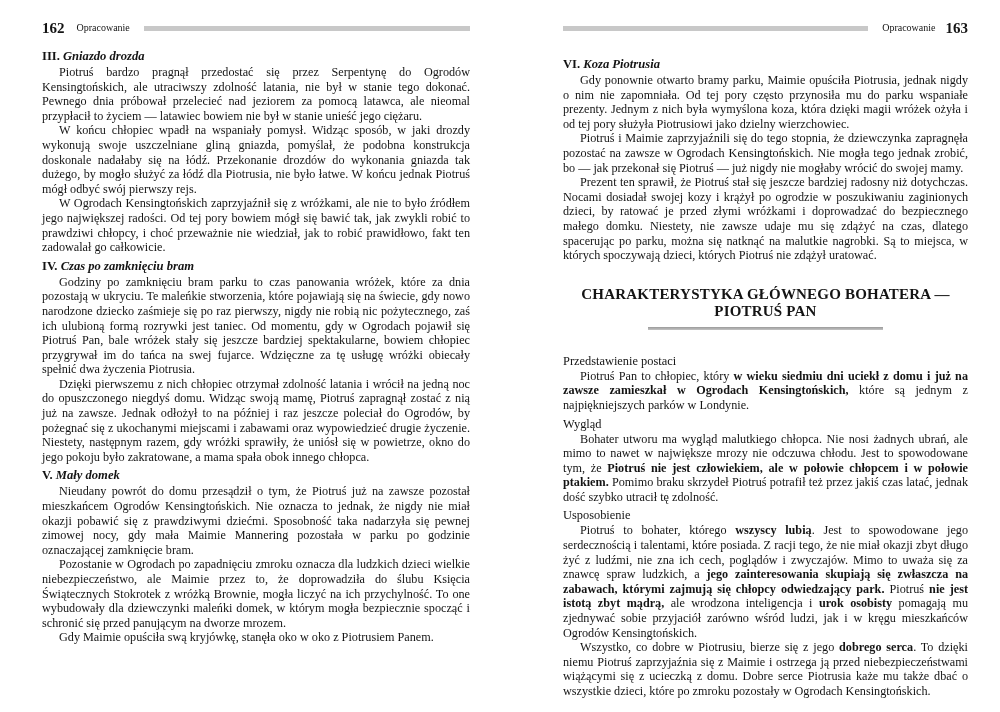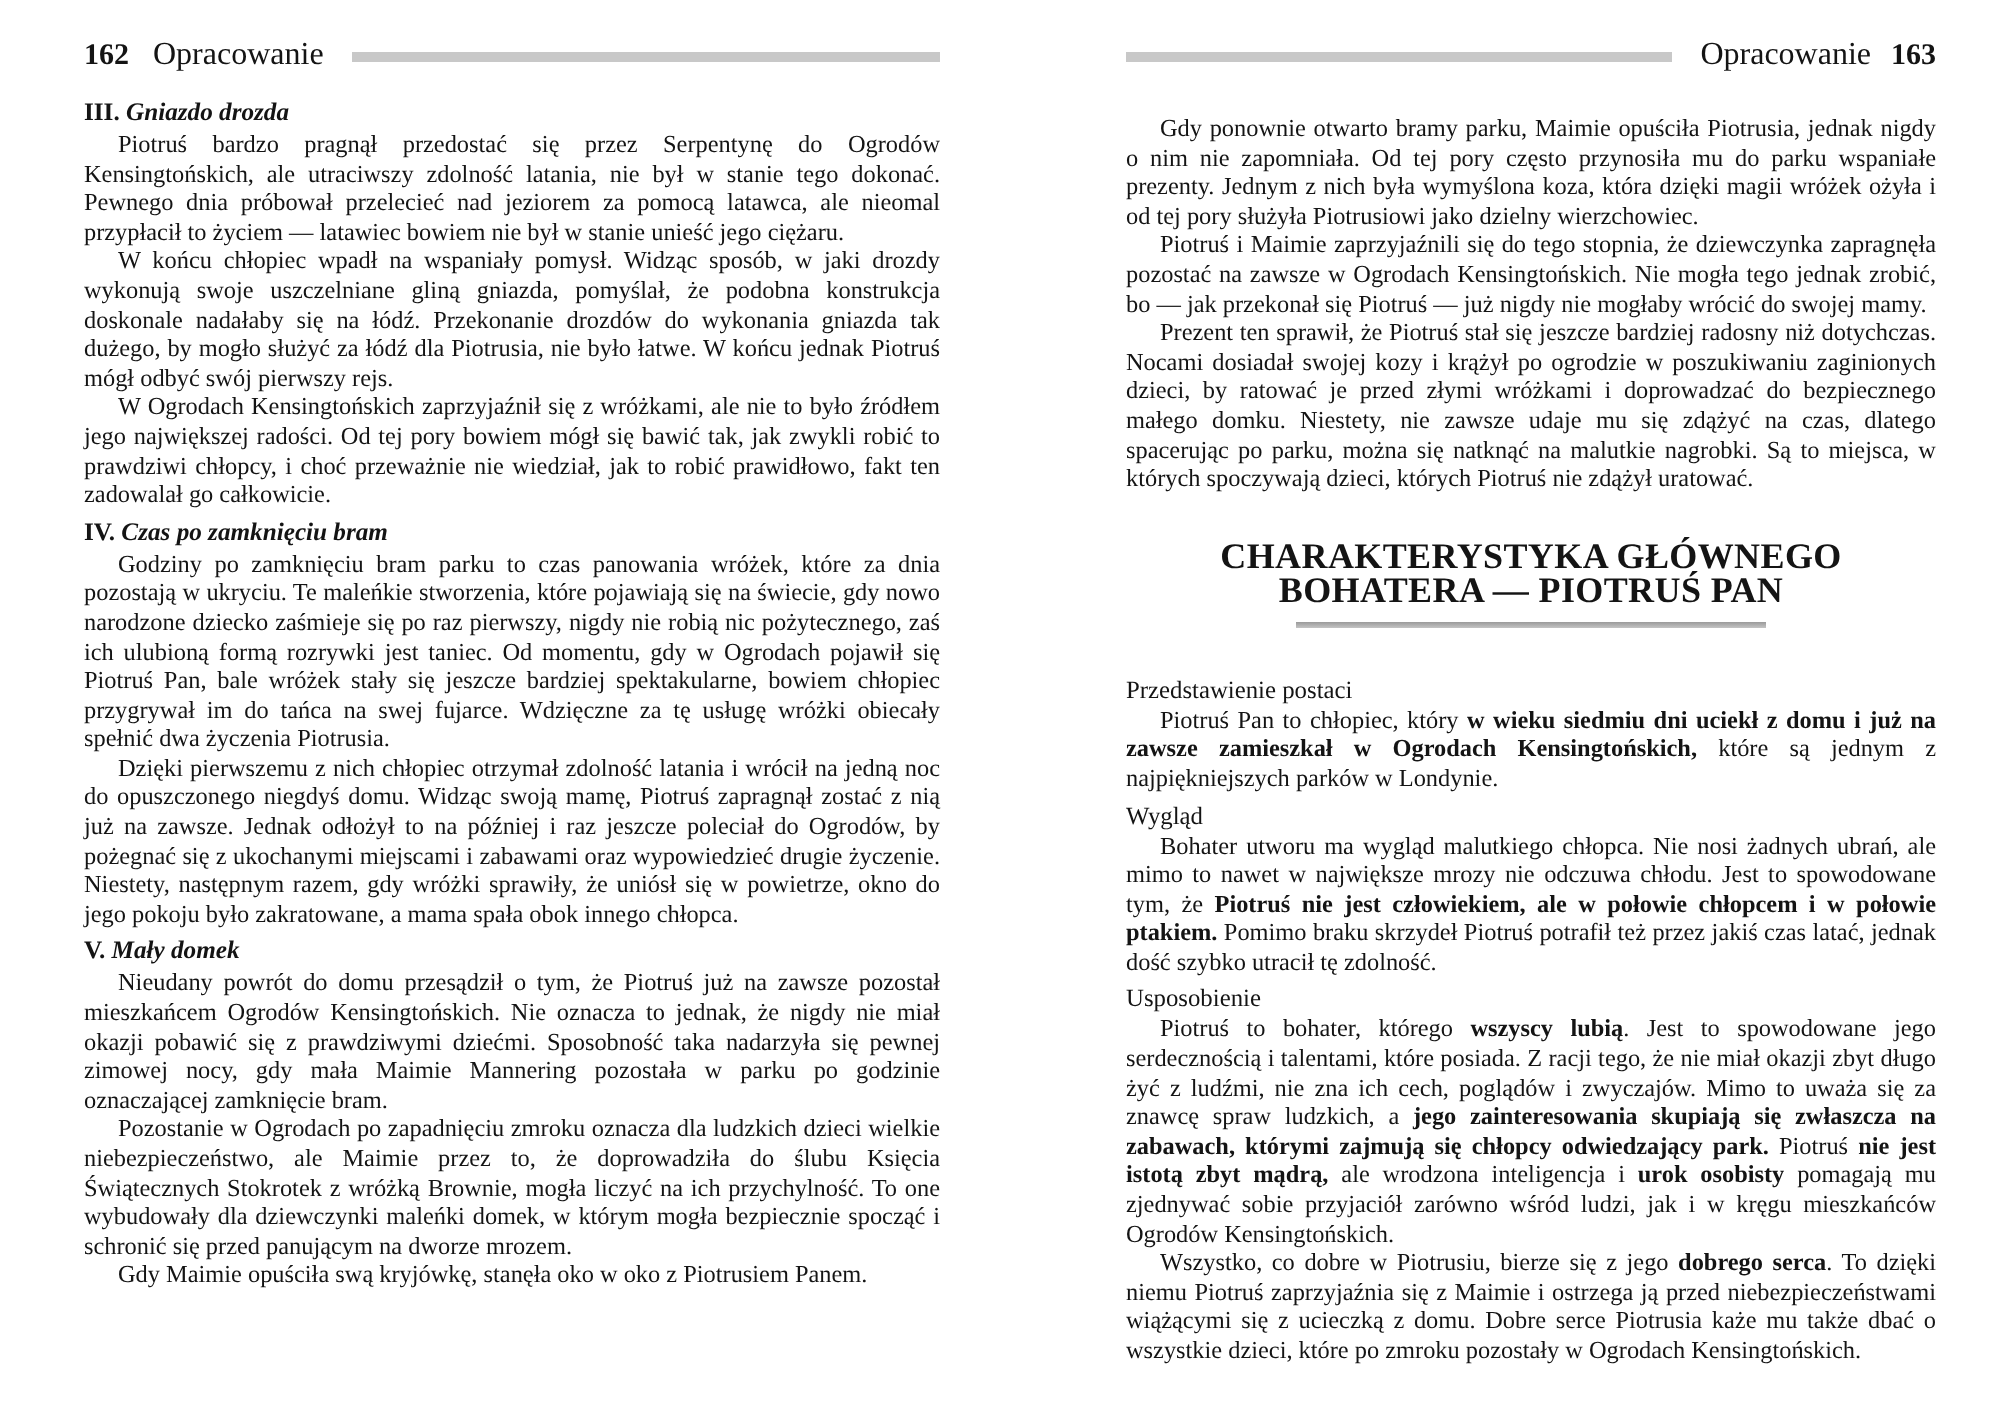--- a/index.html
+++ b/index.html
@@ -12,38 +12,38 @@
   }
   .book { position: relative; width: 1000px; height: 712px; background: var(--bg, #fff); }
   .page { position: absolute; top: 20px; }
   .page-left  { left: 42px;  width: 428px; }
   .page-right { left: 563px; width: 405px; }
 
   .page-header { display: flex; align-items: center; height: 16px; }
   .page-left  .page-header { margin-bottom: 13px; }
   .page-right .page-header { margin-bottom: 21px; }
   .pagenum { font-weight: bold; font-size: 15px; line-height: 16px; }
-  .running { font-size: 16px; line-height: 16px; }
+  .running { font-size: 10px; line-height: 16px; }
   .page-left  .running { margin-left: 12px; }
   .page-right .running { margin-right: 10px; }
   .header-bar { flex: 1; height: 5px; background: var(--bar, #c8c8c8); }
   .page-left  .header-bar { margin-left: 14px; }
   .page-right .header-bar { margin-right: 14px; }
 
   .page-body { font-size: 12.2px; line-height: 14.6px; }
 
   .sec-heading { margin: 4px 0 1px 0; font-size: 12.6px; font-weight: bold; line-height: 15px; }
   .sec-title { font-style: italic; }
 
   .para { margin: 0; text-align: justify; text-indent: 17px; }
 
   .chapter-heading {
     margin: 23px 0 0 0;
     text-align: center;
-    font-size: 18px;
+    font-size: 15px;
     font-weight: bold;
     letter-spacing: 0.2px;
     line-height: 17px;
   }
   .chapter-rule {
     width: 235px; height: 3px;
     margin: 7px auto 24px auto;
     background: linear-gradient(to bottom, #9a9a9a, var(--rule, #c4c4c4));
   }
 
@@ -75,20 +75,21 @@
       </div>
   </div>
 
   <div class="page page-right">
     <div class="page-header">
       <span class="header-bar"></span>
       <span class="running">Opracowanie</span>
       <span class="pagenum">163</span>
     </div>
     <div class="page-body" id="right-body">
+        <h3 class="sec-heading"><span>VI. </span><span class="sec-title">Koza Piotrusia</span></h3>
         <p class="para"><span>Gdy ponownie otwarto bramy parku, Maimie opuściła Piotrusia, jednak nigdy o nim nie zapomniała. Od tej pory często przynosiła mu do parku wspaniałe prezenty. Jednym z nich była wymyślona koza, która dzięki magii wróżek ożyła i od tej pory służyła Piotrusiowi jako dzielny wierzchowiec.</span></p>
         <p class="para"><span>Piotruś i Maimie zaprzyjaźnili się do tego stopnia, że dziewczynka zapragnęła pozostać na zawsze w Ogrodach Kensingtońskich. Nie mogła tego jednak zrobić, bo — jak przekonał się Piotruś — już nigdy nie mogłaby wrócić do swojej mamy.</span></p>
         <p class="para"><span>Prezent ten sprawił, że Piotruś stał się jeszcze bardziej radosny niż dotychczas. Nocami dosiadał swojej kozy i krążył po ogrodzie w poszukiwaniu zaginionych dzieci, by ratować je przed złymi wróżkami i doprowadzać do bezpiecznego małego domku. Niestety, nie zawsze udaje mu się zdążyć na czas, dlatego spacerując po parku, można się natknąć na malutkie nagrobki. Są to miejsca, w których spoczywają dzieci, których Piotruś nie zdążył uratować.</span></p>
         <h2 class="chapter-heading">CHARAKTERYSTYKA GŁÓWNEGO BOHATERA — PIOTRUŚ PAN</h2>
         <div class="chapter-rule"></div>
         <h4 class="subheading">Przedstawienie postaci</h4>
         <p class="para"><span>Piotruś Pan to chłopiec, który </span><b>w wieku siedmiu dni uciekł z domu i już na zawsze zamieszkał w Ogrodach Kensingtońskich,</b><span> które są jednym z najpiękniejszych parków w Londynie.</span></p>
         <h4 class="subheading">Wygląd</h4>
         <p class="para"><span>Bohater utworu ma wygląd malutkiego chłopca. Nie nosi żadnych ubrań, ale mimo to nawet w największe mrozy nie odczuwa chłodu. Jest to spowodowane tym, że </span><b>Piotruś nie jest człowiekiem, ale w połowie chłopcem i w połowie ptakiem.</b><span> Pomimo braku skrzydeł Piotruś potrafił też przez jakiś czas latać, jednak dość szybko utracił tę zdolność.</span></p>
         <h4 class="subheading">Usposobienie</h4>

